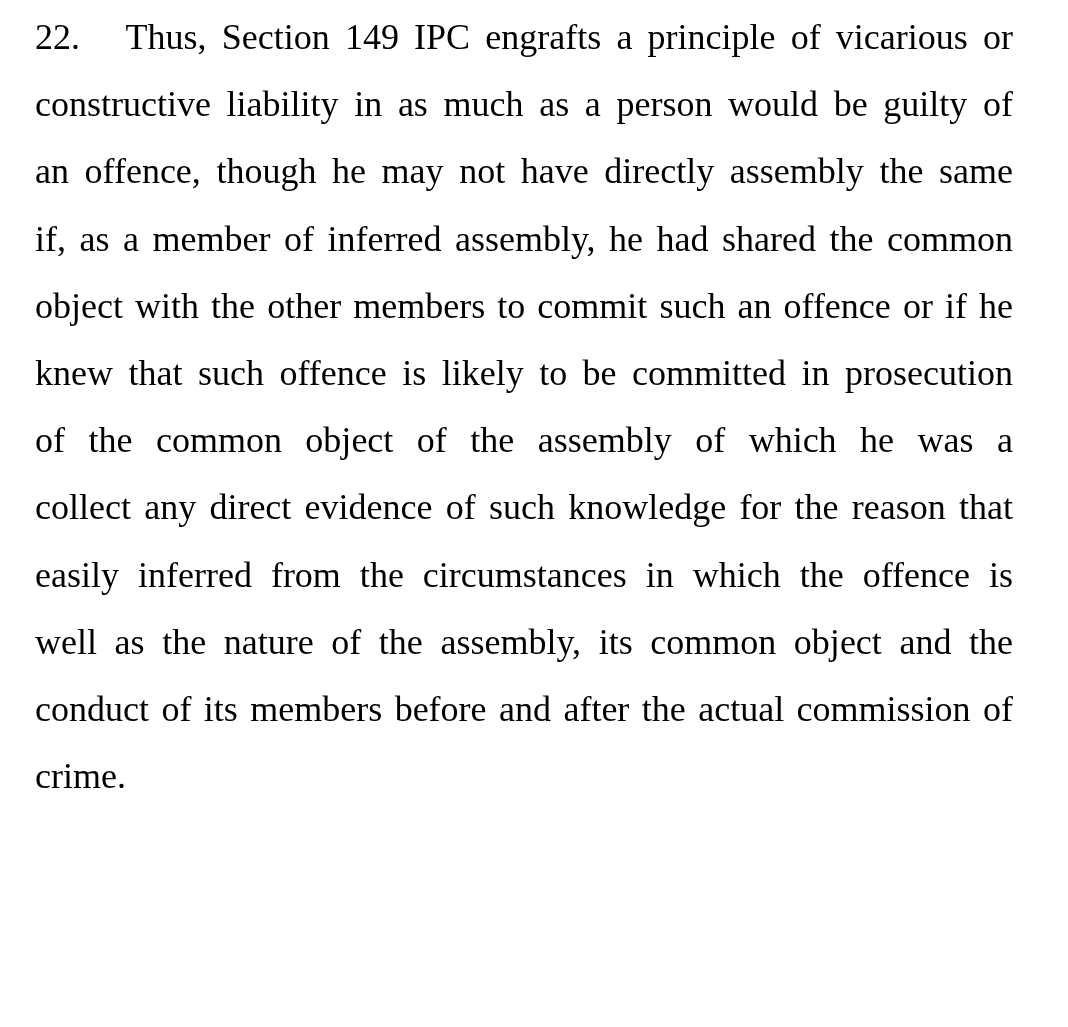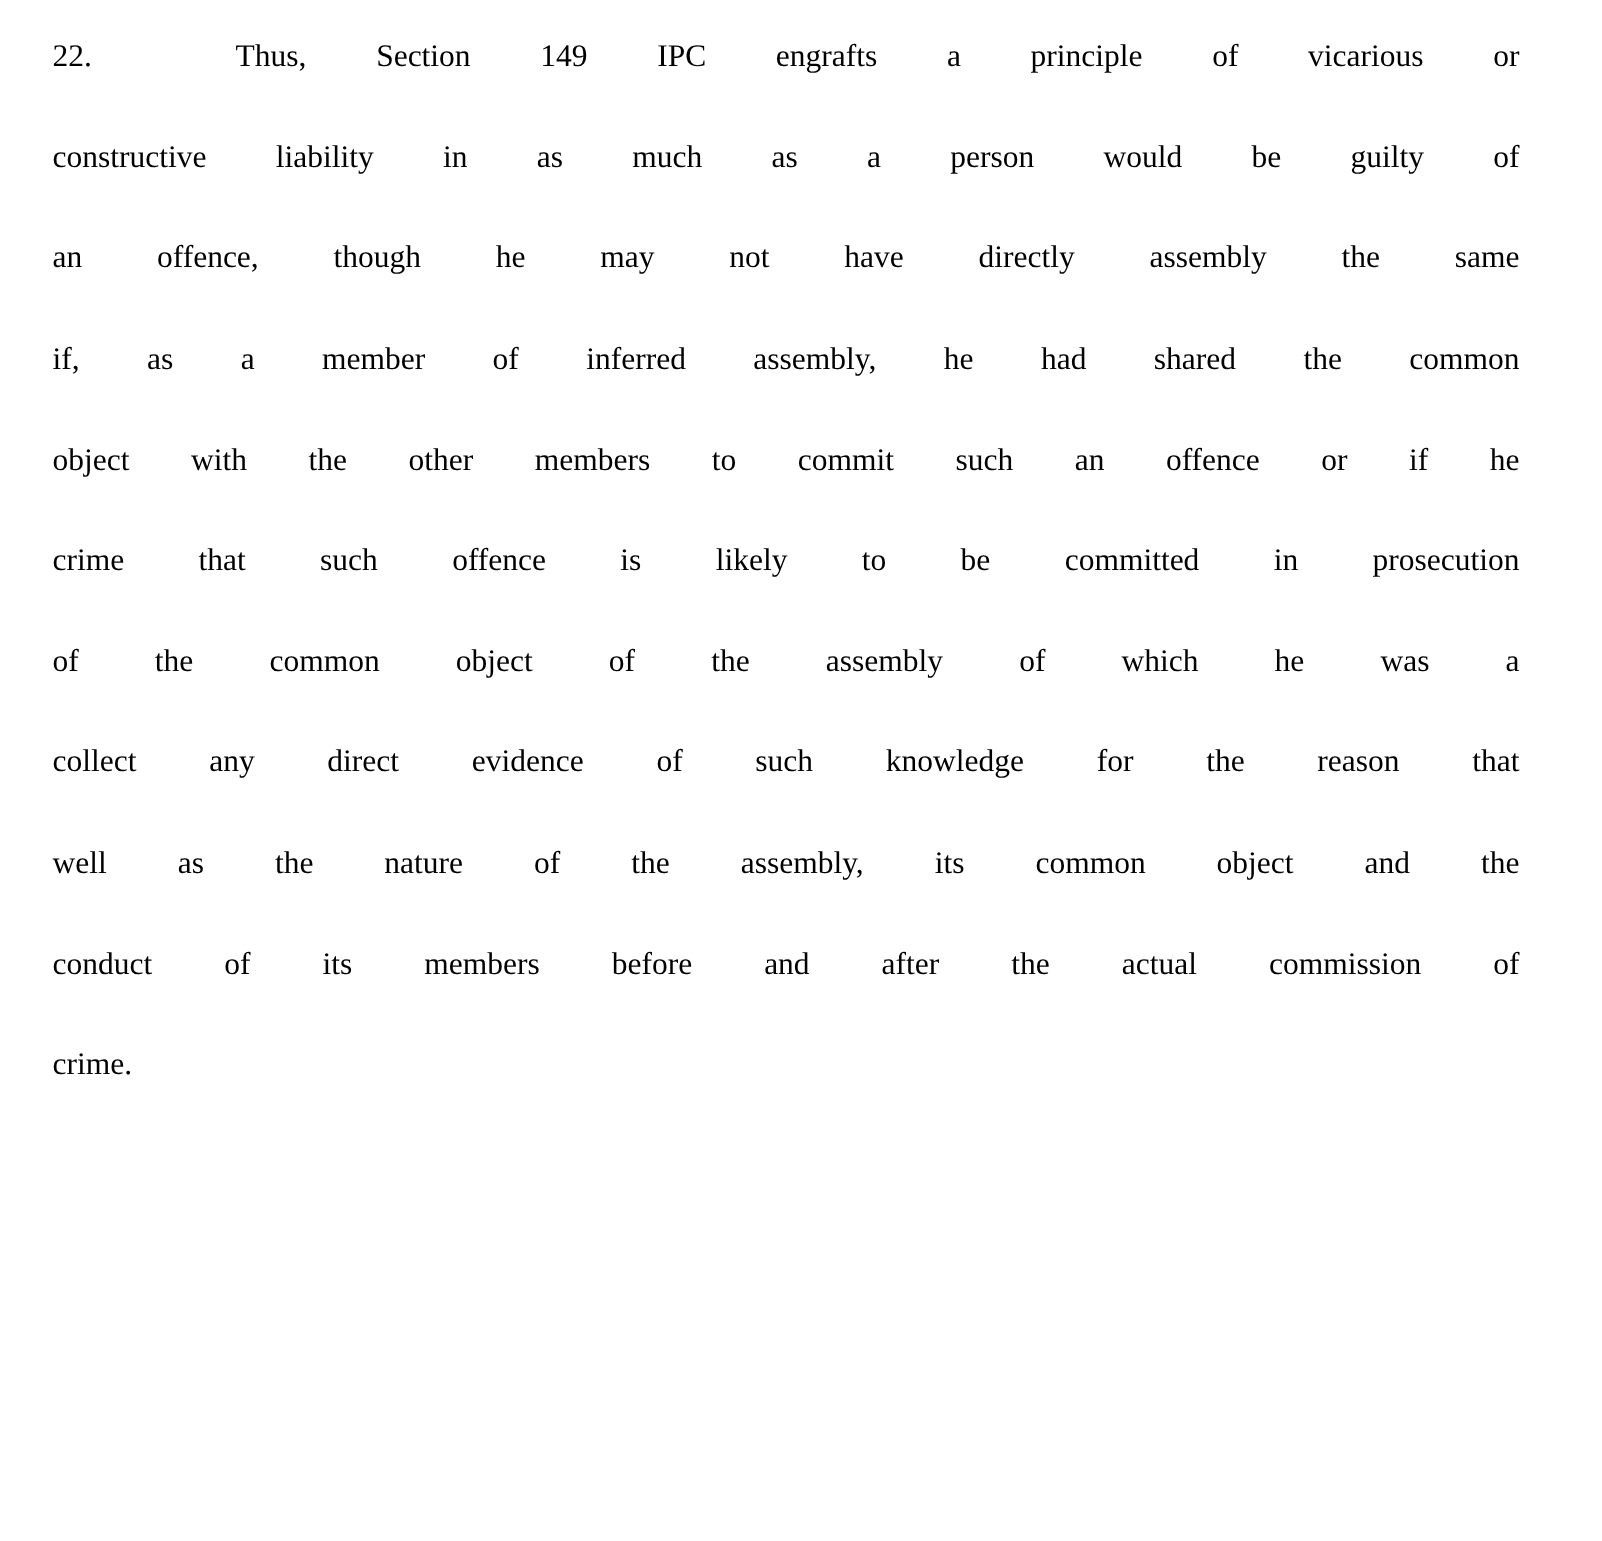--- a/index.html
+++ b/index.html
@@ -18,21 +18,21 @@
     width: 1068px;
     height: 1027px;
     background: #ffffff;
   }
   .paragraph {
     position: absolute;
     left: 35px;
     top: 4px;
     width: 978px;
     color: #000000;
-    font-size: 21px;
+    font-size: 36px;
     line-height: 67.2px;
   }
   .line {
     text-align: justify;
     text-align-last: justify;
     white-space: normal;
     height: 67.2px;
     overflow: visible;
   }
   .line.last {
@@ -46,20 +46,21 @@
 </head>
 <body>
 
 <div class="page">
   <div class="paragraph">
     <div class="line"><span class="para-num">22.</span> <span>Thus, Section 149 IPC engrafts a principle of vicarious or</span></div>
     <div class="line">constructive liability in as much as a person would be guilty of</div>
     <div class="line">an offence, though he may not have directly assembly the same</div>
     <div class="line">if, as a member of inferred assembly, he had shared the common</div>
     <div class="line">object with the other members to commit such an offence or if he</div>
-    <div class="line">crime that such offence is likely to be committed in prosecution</div>
+    <div class="line">knew that such offence is likely to be committed in prosecution</div>
     <div class="line">of the common object of the assembly of which he was a</div>
     <div class="line">collect any direct evidence of such knowledge for the reason that</div>
+    <div class="line">easily inferred from the circumstances in which the offence is</div>
     <div class="line">well as the nature of the assembly, its common object and the</div>
     <div class="line">conduct of its members before and after the actual commission of</div>
     <div class="line last">crime.</div>
   </div>
 </div>
 
 </body></html>

